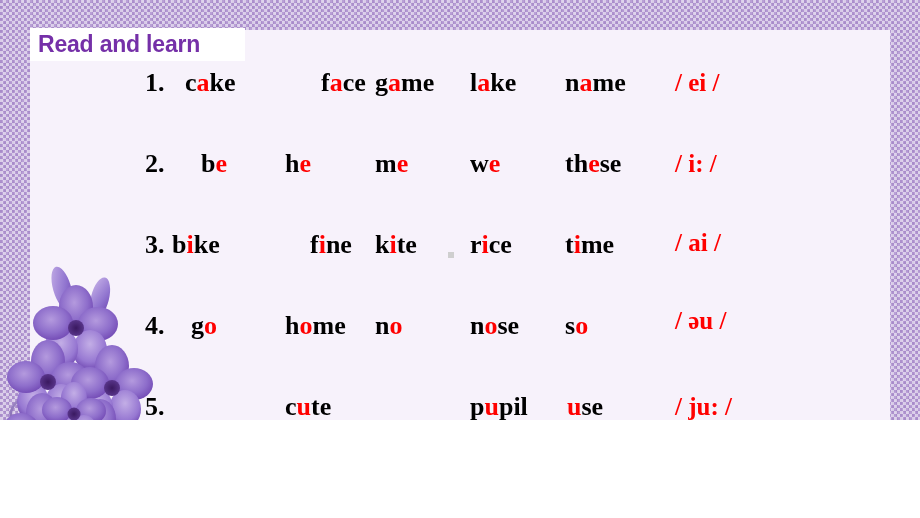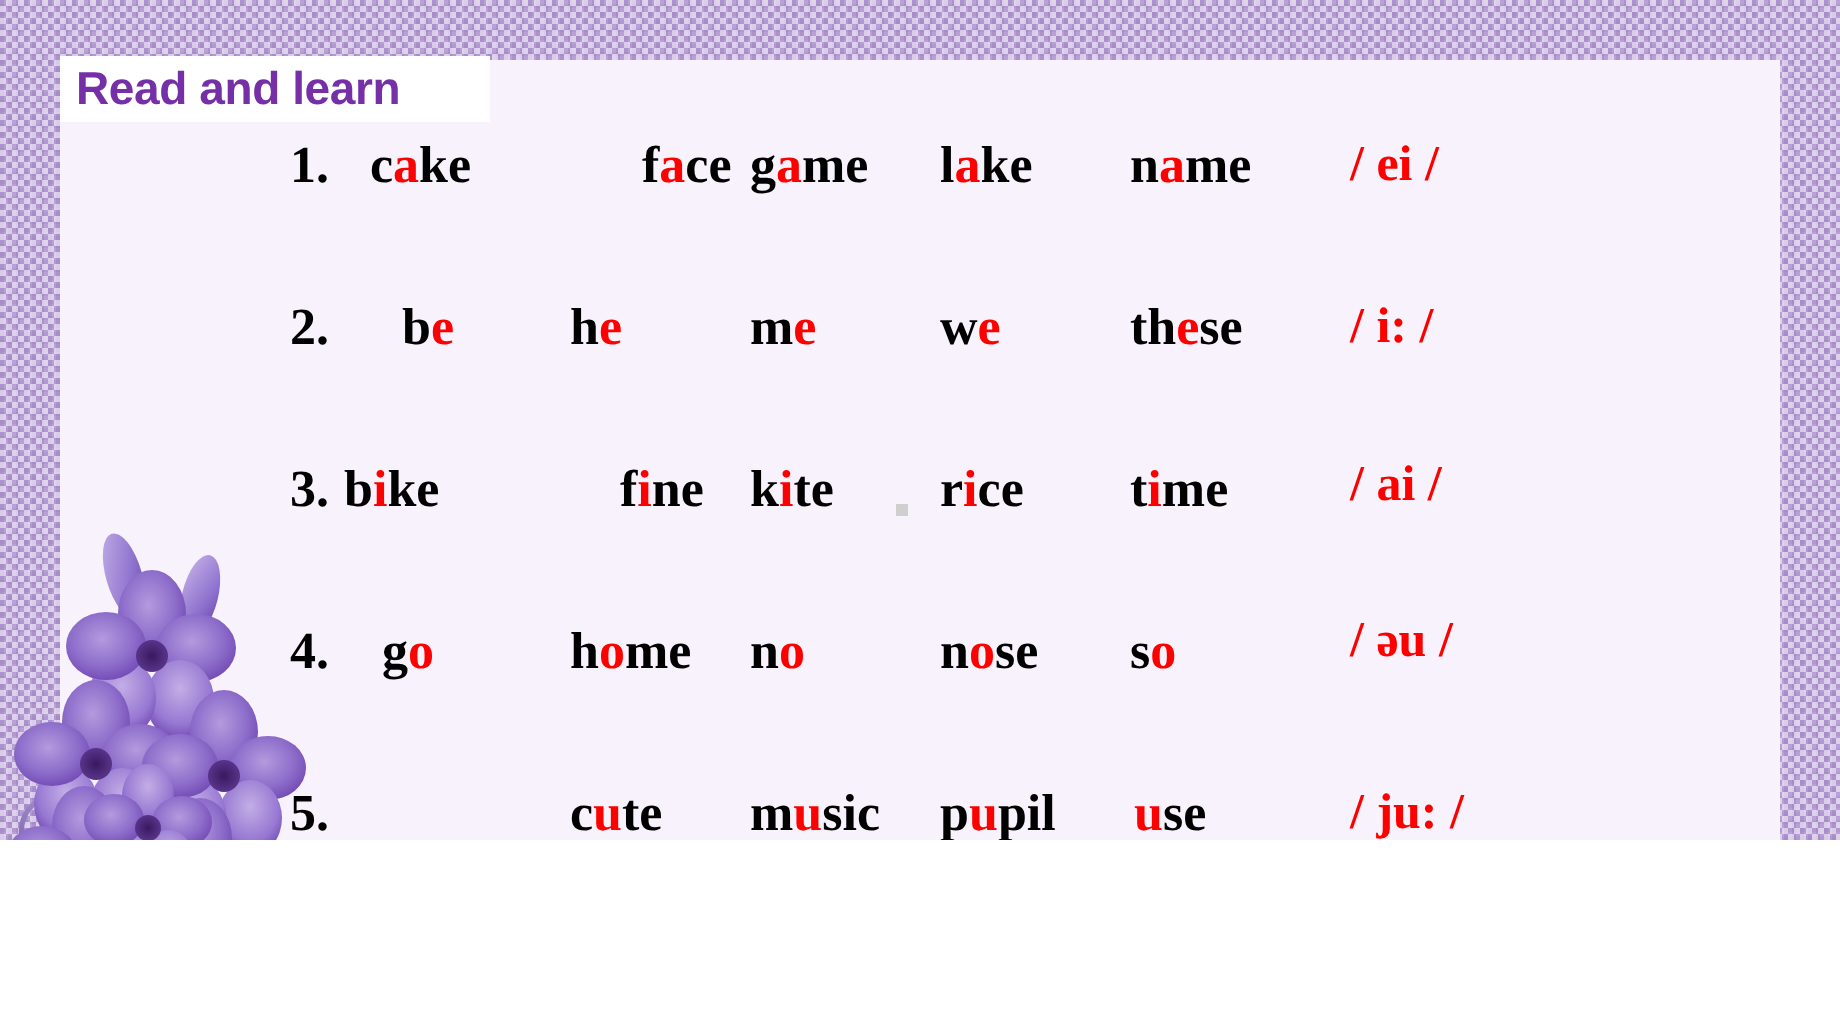--- a/index.html
+++ b/index.html
@@ -157,21 +157,20 @@
         <span class="cell" style="left: 171px; top: 0px; margin-left: 20px;"><span>g</span><span class="hl">o</span><span></span></span>
         <span class="cell" style="left: 285px; top: 0px;"><span>h</span><span class="hl">o</span><span>me</span></span>
         <span class="cell" style="left: 375px; top: 0px;"><span>n</span><span class="hl">o</span><span></span></span>
         <span class="cell" style="left: 470px; top: 0px;"><span>n</span><span class="hl">o</span><span>se</span></span>
         <span class="cell" style="left: 565px; top: 0px;"><span>s</span><span class="hl">o</span><span></span></span>
         <span class="phon" style="left: 675px; top: -5px;">/ əu /</span>
       </div>
       <div class="word-row" style="position: absolute; left: 0px; top: 324px; width: 920px;">
         <span class="cell" style="left: 145px; top: 0px;">5.</span>
         <span class="cell" style="left: 285px; top: 0px;"><span>c</span><span class="hl">u</span><span>te</span></span>
-        <span class="cell" style="left: 375px; top: 0px;"><span>m</span><span class="hl">u</span><span>sic</span></span>
         <span class="cell" style="left: 470px; top: 0px;"><span>p</span><span class="hl">u</span><span>pil</span></span>
         <span class="cell" style="left: 567px; top: 0px;"><span></span><span class="hl">u</span><span>se</span></span>
         <span class="phon" style="left: 675px; top: 0px;">/ ju: /</span>
       </div>
     </div>
 
   <div id="dust-speck"></div>
 
   <div id="flower-art">
     <svg width="180" height="256" viewBox="0 0 180 256" xmlns="http://www.w3.org/2000/svg">

